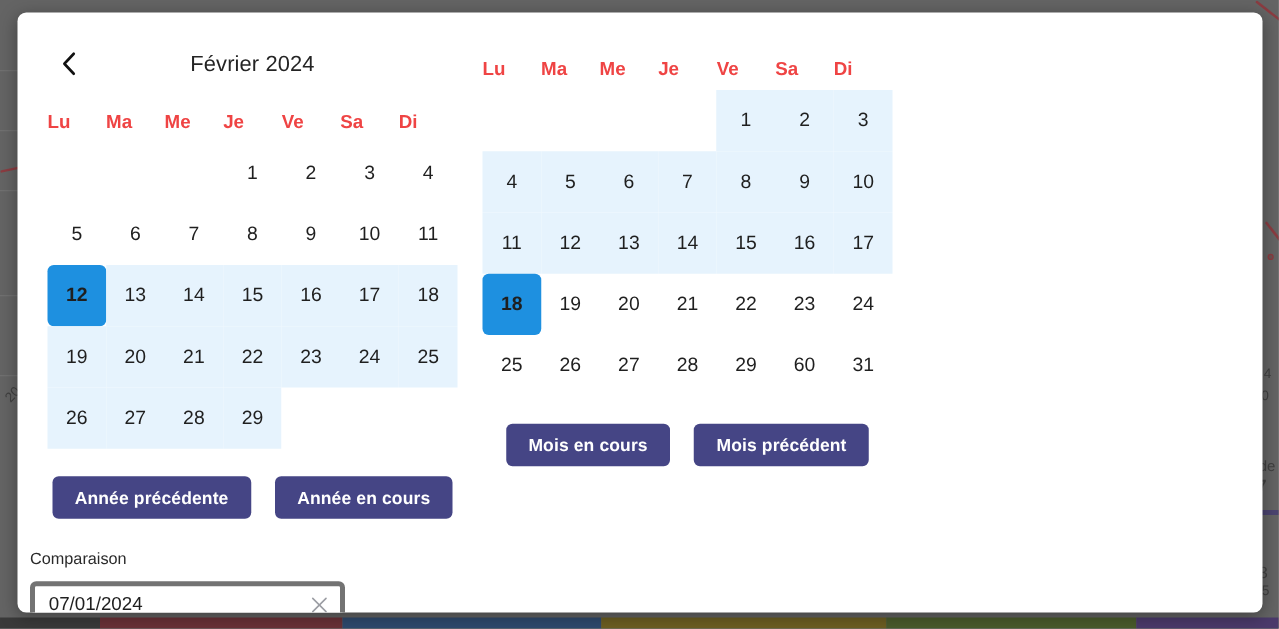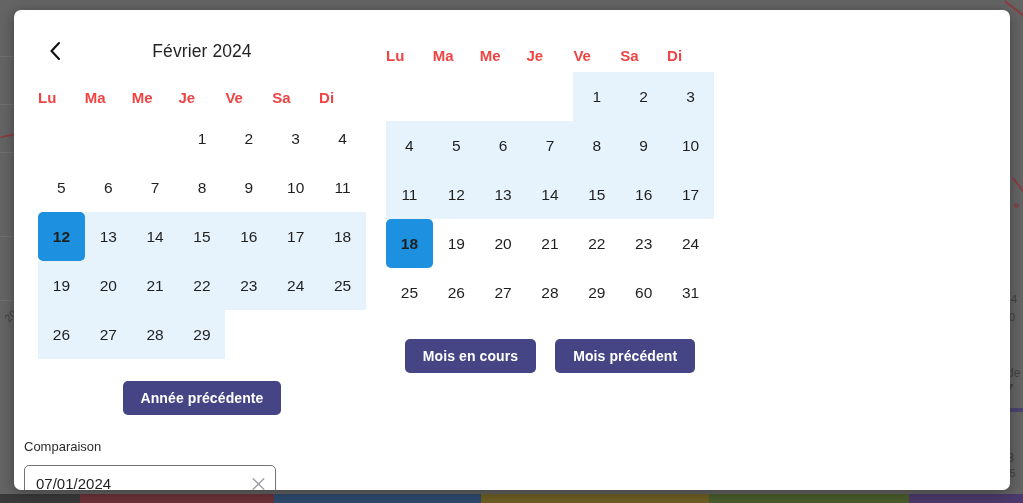--- a/index.html
+++ b/index.html
@@ -178,21 +178,21 @@
   }
   .side-label2 {
     font-size: 14.5px;
     color: #2b2b2b;
     margin: 21px 0 7px 0;
   }
   .input-wrap {
     position: relative;
     width: 100%;
     height: 37px;
-    border: 1px solid #737373;
+    border: 4px solid #737373;
     border-radius: 5px;
     background: #fff;
     display: flex;
     align-items: center;
   }
   .input-wrap input {
     border: none;
     outline: none;
     background: transparent;
     font-family: inherit;
@@ -314,20 +314,21 @@
               <td class="inrange">28</td>
               <td class="inrange">29</td>
               <td class="empty"></td>
               <td class="empty"></td>
               <td class="empty"></td>
             </tr>
           </tbody>
       </table>
       <div class="cal-buttons">
         <button class="btn-indigo">Année précédente</button>
+        <button class="btn-indigo">Année en cours</button>
       </div>
     </div>
 
     <div class="cal">
       <table class="cal-grid">
         <thead>
             <tr id="wh-1">
               <th>Lu</th>
               <th>Ma</th>
               <th>Me</th>

